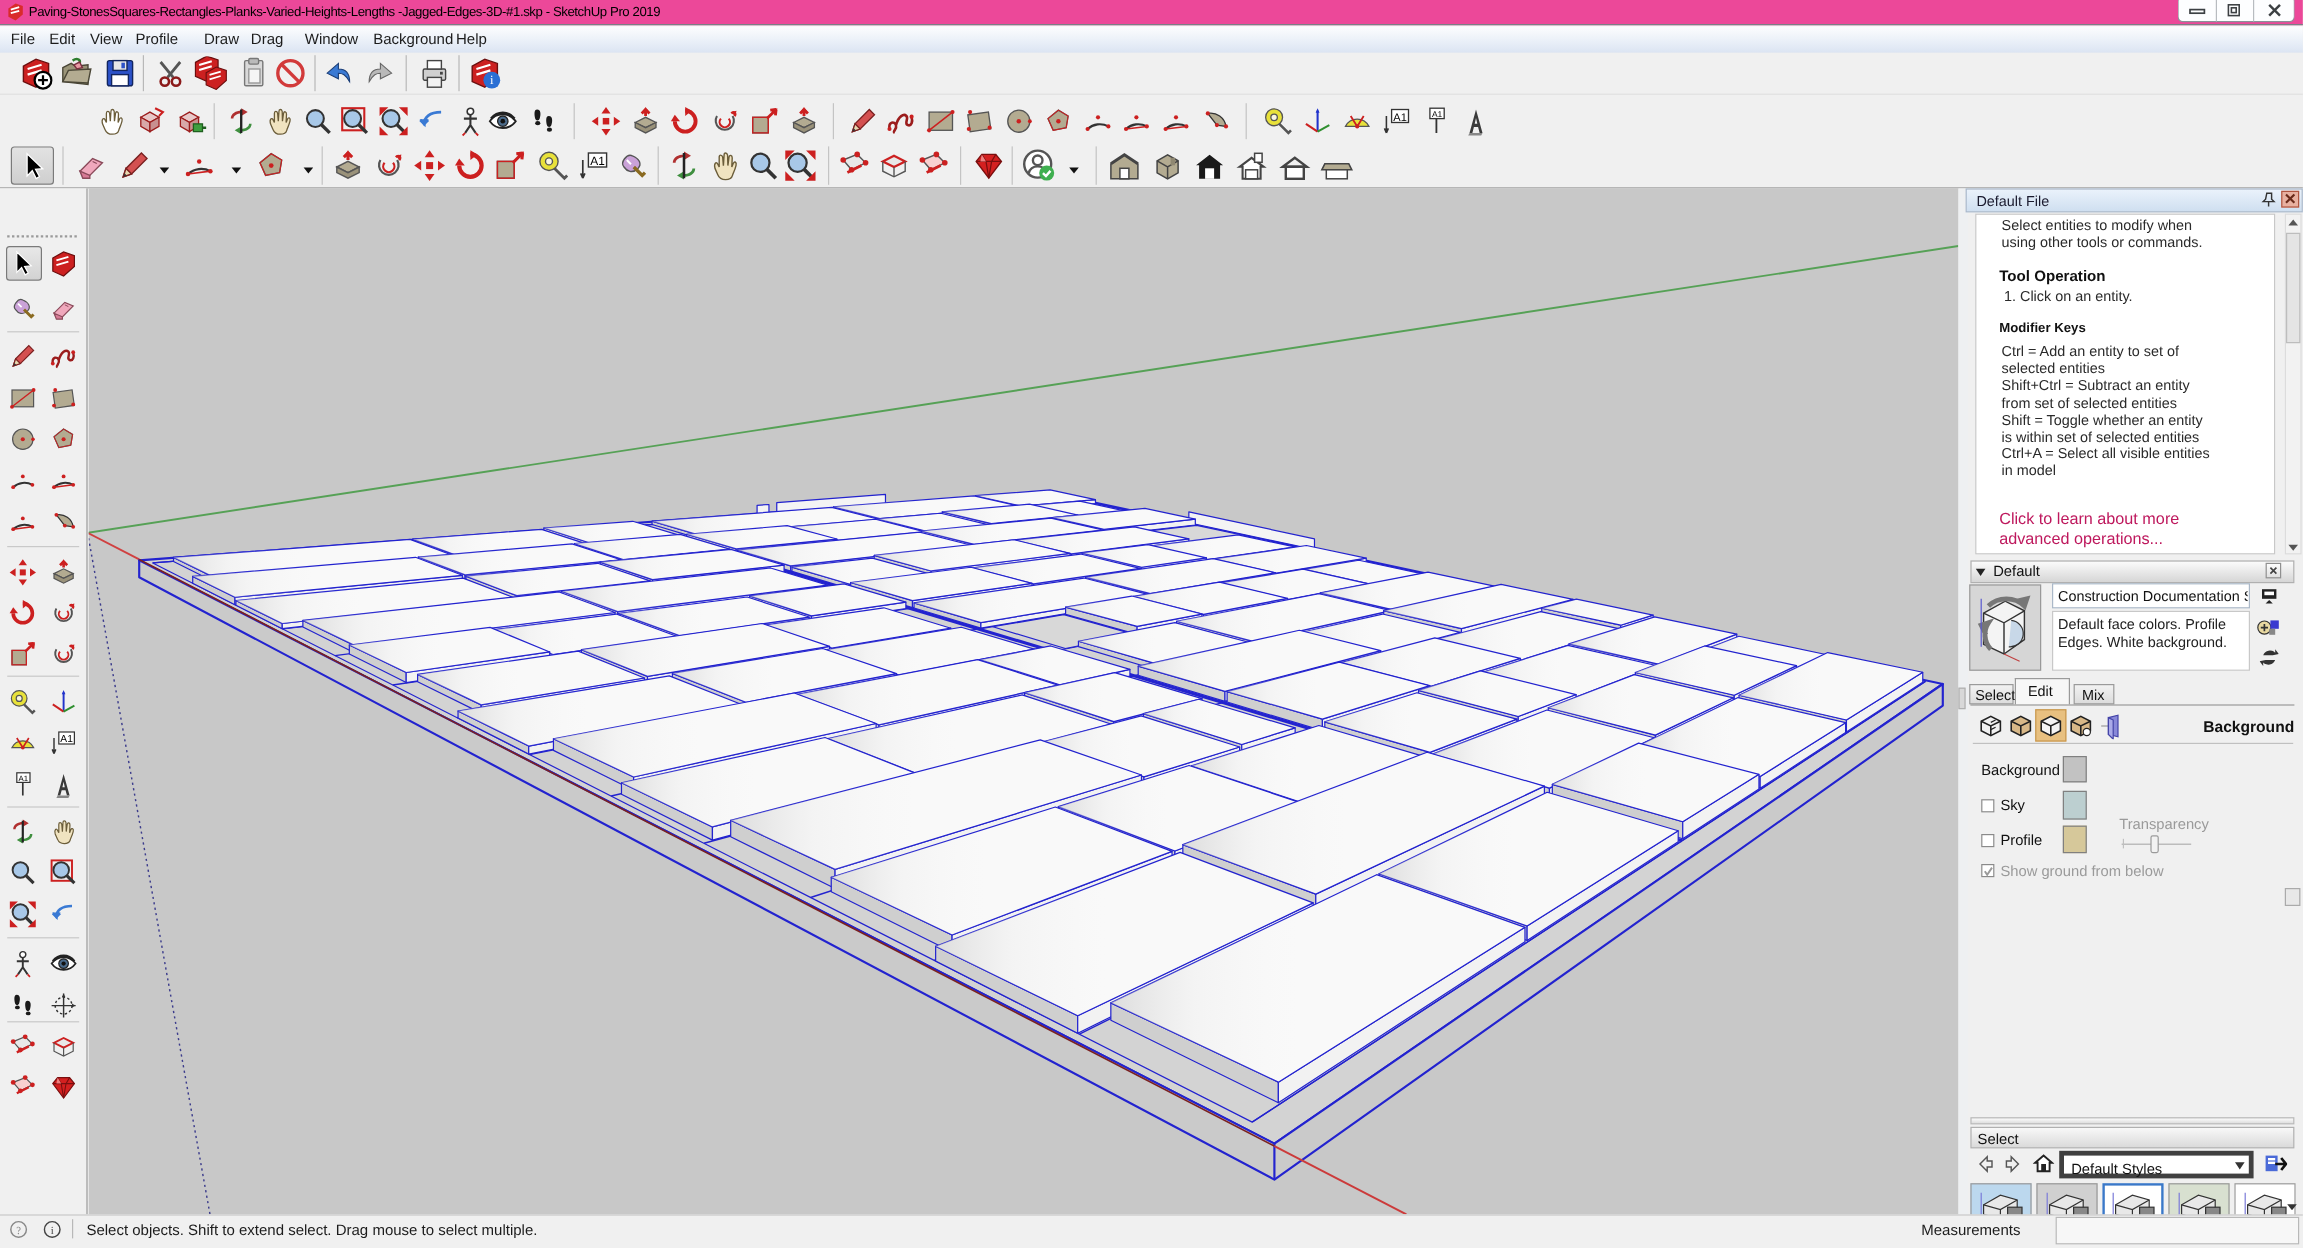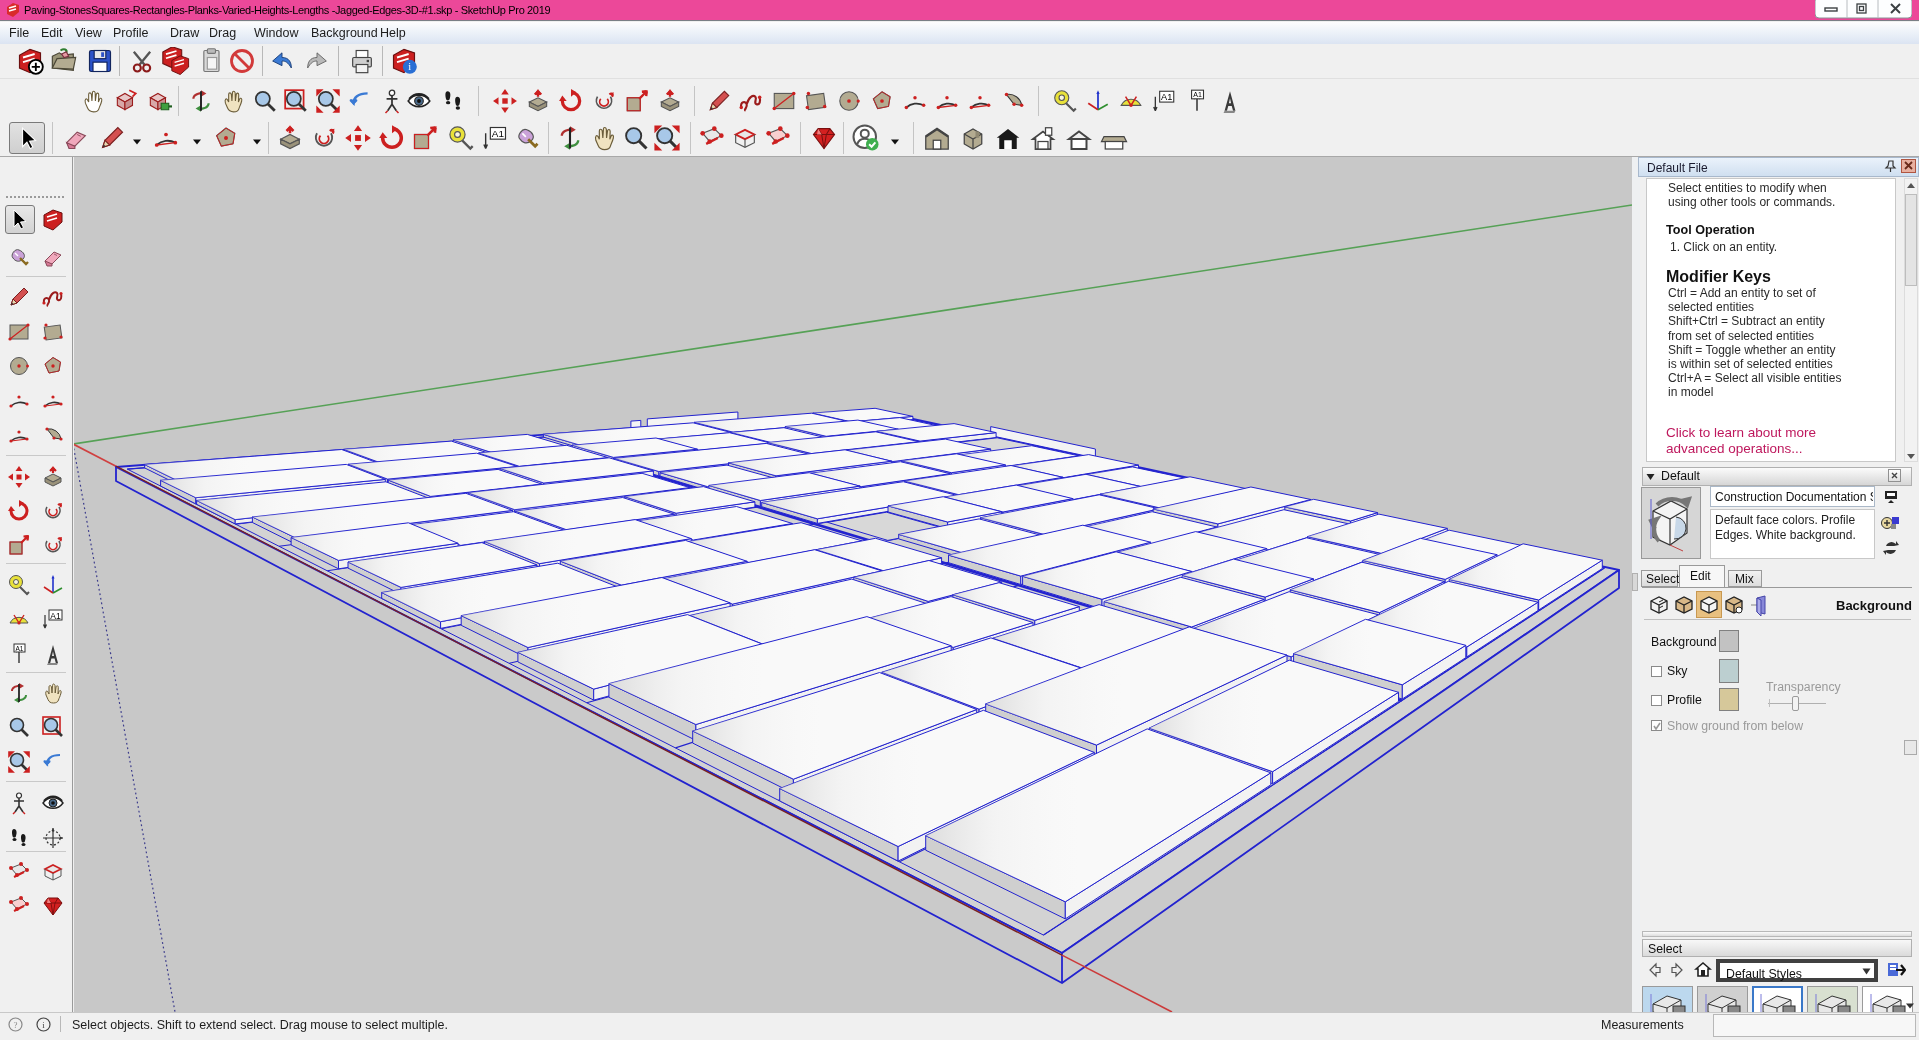--- a/index.html
+++ b/index.html
@@ -1119,21 +1119,21 @@
 <svg class="abs" style="left:1904px;top:180px" width="14" height="12" viewBox="0 0 14 12">
     <path d="M7 3 L11 8 L3 8 Z" fill="#555"></path>
   </svg>
 <svg class="abs" style="left:1904px;top:450px" width="14" height="12" viewBox="0 0 14 12">
     <path d="M3 4 L11 4 L7 9 Z" fill="#555"></path>
   </svg>
 <div class="abs" style="left:1905px;top:194px;width:12px;height:92px;background:#e4e4e4;border:1px solid #bdbdbd"></div>
 <div class="abs" style="left:1668px;top:181px;white-space:nowrap;font-size:12px;color:#2a2a2a;line-height:14.2px">Select entities to modify when<br>using other tools or commands.</div>
 <div class="abs" style="left:1666px;top:223px;font-size:12.6px;font-weight:bold;color:#111">Tool Operation</div>
 <div class="abs" style="left:1670px;top:240px;font-size:12px;color:#2a2a2a;line-height:14.2px">1. Click on an entity.</div>
-<div class="abs" style="left:1666px;top:268px;font-size:16px;font-weight:bold;color:#111">Modifier Keys</div>
+<div class="abs" style="left:1666px;top:268px;font-size:11px;font-weight:bold;color:#111">Modifier Keys</div>
 <div class="abs" style="left:1668px;top:286px;white-space:nowrap;font-size:12px;color:#2a2a2a;line-height:14.2px">Ctrl = Add an entity to set of<br>selected entities<br>Shift+Ctrl = Subtract an entity<br>from set of selected entities<br>Shift = Toggle whether an entity<br>is within set of selected entities<br>Ctrl+A = Select all visible entities<br>in model</div>
 <div class="abs" style="left:1666px;top:425px;white-space:nowrap;font-size:13.5px;font-weight:normal;color:#be185d;line-height:15.5px">Click to learn about more<br>advanced operations...</div>
 <div class="abs" style="left:1642px;top:467px;width:270px;height:19px;background:linear-gradient(#fbfbfb,#d6d6d6);border:1px solid #b0b0b0"></div>
 <svg class="abs" style="left:1646px;top:473px" width="9" height="8" viewBox="0 0 9 8">
     <path d="M0.5 1 L8.5 1 L4.5 7 Z" fill="#222"></path>
   </svg>
 <div class="abs" style="left:1661px;top:469px;font-size:12.3px;color:#111">Default</div>
 <div class="abs" style="left:1888px;top:469px;width:13px;height:13px;background:linear-gradient(#fdfdfd,#e0e0e0);border:1px solid #909090"></div>
 <svg class="abs" style="left:1890px;top:471px" width="9" height="9" viewBox="0 0 9 9">
     <path d="M2 2 L7 7 M7 2 L2 7" stroke="#444" stroke-width="1.4"></path>

